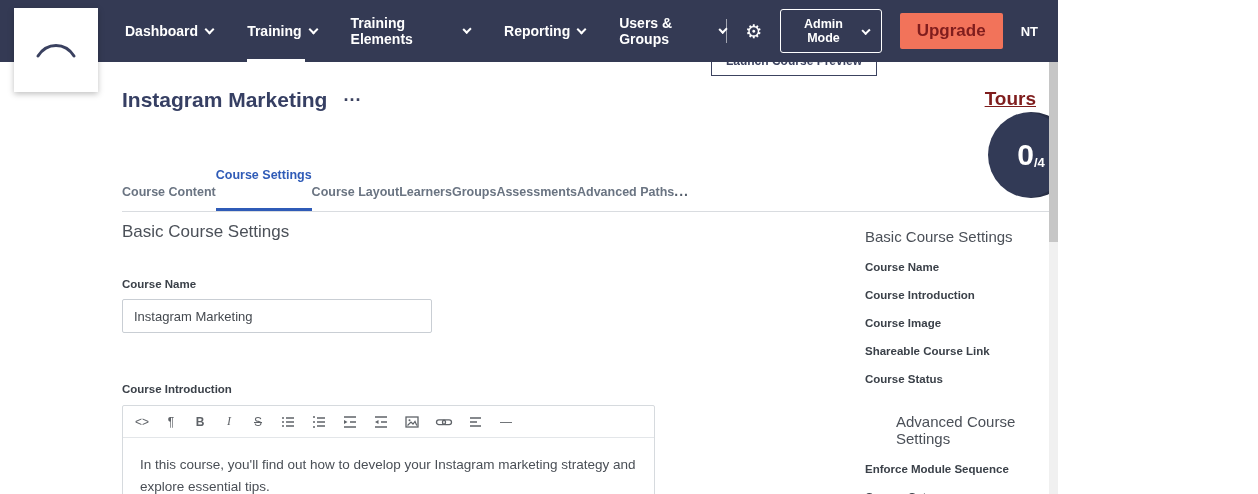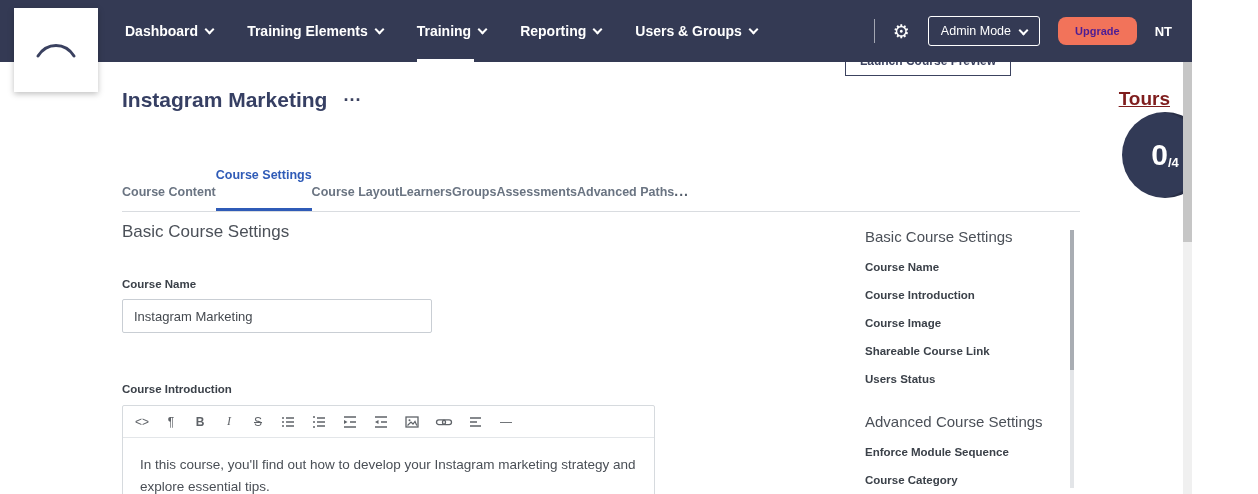--- a/index.html
+++ b/index.html
@@ -1,35 +1,35 @@
 <!DOCTYPE html>
 <html><head>
 <meta charset="utf-8">
 <style>
   * { margin:0; padding:0; box-sizing:border-box; }
   html,body { background:#fff; }
   body { font-family:"Liberation Sans", sans-serif; }
-  .viewport { position:relative; width:1192px; height:494px; background:#fff; overflow:hidden; }
+  .viewport { position:relative; width:1058px; height:494px; background:#fff; overflow:hidden; }
 
   
   .navbar { position:absolute; top:0; left:0; right:0; height:62px; background:#343a54; z-index:30;
             display:flex; align-items:stretch; padding-left:125px; padding-right:20px; }
   .nav { display:flex; align-items:stretch; gap:34px; }
   .nav-item { position:relative; display:flex; align-items:center; color:#fff; font-size:14px; font-weight:bold; cursor:pointer; }
   .nav-item.active::after { content:""; position:absolute; left:0; right:12px; bottom:0; height:3px; background:#fff; }
   .chev { display:inline-block; width:7px; height:7px; border-right:2px solid currentColor; border-bottom:2px solid currentColor;
           transform:rotate(45deg); margin-left:8px; margin-bottom:3px; }
   .nav-right { margin-left:auto; display:flex; align-items:center; gap:18px; }
   .nav-divider { width:1px; height:24px; background:rgba(255,255,255,0.55); }
   .gear { color:#fff; font-size:19px; cursor:pointer; line-height:1; }
   .admin-btn { display:flex; align-items:center; background:transparent; border:1px solid #fff; border-radius:3px;
-               color:#fff; font-weight:normal; font-size:12.5px; padding:7px 12px; cursor:pointer; font-family:inherit; }
+               color:#fff; font-weight:bold; font-size:12.5px; padding:7px 12px; cursor:pointer; font-family:inherit; }
   .admin-btn .chev { margin-left:9px; margin-bottom:2px; }
-  .upgrade-btn { background:#f2735a; border:none; border-radius:8px; color:#4c1d95; font-weight:bold;
-                 font-size:11px; padding:8px 17px; cursor:pointer; font-family:inherit; }
+  .upgrade-btn { background:#f2735a; border:none; border-radius:2px; color:#7f1d1d; font-weight:bold;
+                 font-size:17px; padding:8px 17px; cursor:pointer; font-family:inherit; }
   .user-initials { color:#fff; font-weight:bold; font-size:13px; cursor:pointer; }
 
   
   .logo { position:absolute; left:14px; top:8px; width:84px; height:84px; background:#fff; z-index:40;
           box-shadow:0 2px 6px rgba(0,0,0,0.25); display:flex; align-items:center; justify-content:center; cursor:pointer; }
 
   
   .launch-preview-btn { position:absolute; top:46px; right:181px; z-index:10; background:#fff;
                         border:1px solid #3c4360; color:#3c4360; font-weight:bold; font-size:12px;
                         padding:7px 14px; cursor:pointer; font-family:inherit; }
@@ -67,45 +67,45 @@
   .tbi.bold { font-weight:bold; }
   .tbi.italic { font-style:italic; font-family:"Liberation Serif", serif; }
   .tbi.strike { text-decoration:line-through; }
   .tbi svg { display:block; }
   .editor-body { padding:16px 17px; font-size:13.5px; color:#4a4f56; line-height:1.65; min-height:80px; cursor:text; }
 
   
   .settings-nav { position:absolute; left:865px; top:228px; width:200px; }
   .settings-section-title { font-size:15px; font-weight:400; color:#4b5058; }
   .settings-link { display:block; margin-top:16px; font-size:11.5px; font-weight:bold; color:#3b4149; cursor:pointer; text-decoration:none; }
-  .settings-section-title.second { margin-top:28px; }
+  .settings-section-title.second { margin-top:28px;margin-left:31px; }
   .settings-scrollbar { position:absolute; left:1070px; top:230px; width:4px; height:258px; background:#e3e5e8; }
   .settings-scrollbar .thumb { width:4px; height:140px; background:#a9adb3; }
 
   
   .page-scrollbar { position:absolute; right:0; top:62px; width:9px; height:432px; background:#f0f0f0; z-index:22; }
   .page-scrollbar .thumb { width:9px; height:180px; background:#c6c6c6; }
 </style>
 </head>
 <body>
 
 <div class="viewport">
 
   <div class="navbar">
     <div class="nav">
       <div class="nav-item">
         <span>Dashboard</span>
         <i class="chev"></i>
       </div>
-      <div class="nav-item">
-        <span>Training Elements</span>
-        <i class="chev"></i>
-      </div>
       <div class="nav-item active">
         <span>Training</span>
+        <i class="chev"></i>
+      </div>
+      <div class="nav-item">
+        <span>Training Elements</span>
         <i class="chev"></i>
       </div>
       <div class="nav-item">
         <span>Reporting</span>
         <i class="chev"></i>
       </div>
       <div class="nav-item">
         <span>Users &amp; Groups</span>
         <i class="chev"></i>
       </div>
@@ -216,21 +216,21 @@
       <div class="editor-body">In this course, you'll find out how to develop your Instagram marketing strategy and explore essential tips.</div>
     </div>
   </div>
 
   <div class="settings-nav">
     <div class="settings-section-title">Basic Course Settings</div>
     <a class="settings-link">Course Name</a>
     <a class="settings-link">Course Introduction</a>
     <a class="settings-link">Course Image</a>
     <a class="settings-link">Shareable Course Link</a>
-    <a class="settings-link">Users Status</a>
+    <a class="settings-link">Course Status</a>
     <div class="settings-section-title second">Advanced Course Settings</div>
     <a class="settings-link">Enforce Module Sequence</a>
     <a class="settings-link">Course Category</a>
   </div>
 
   <div class="settings-scrollbar">
     <div class="thumb"></div>
   </div>
 
   <div class="page-scrollbar">

